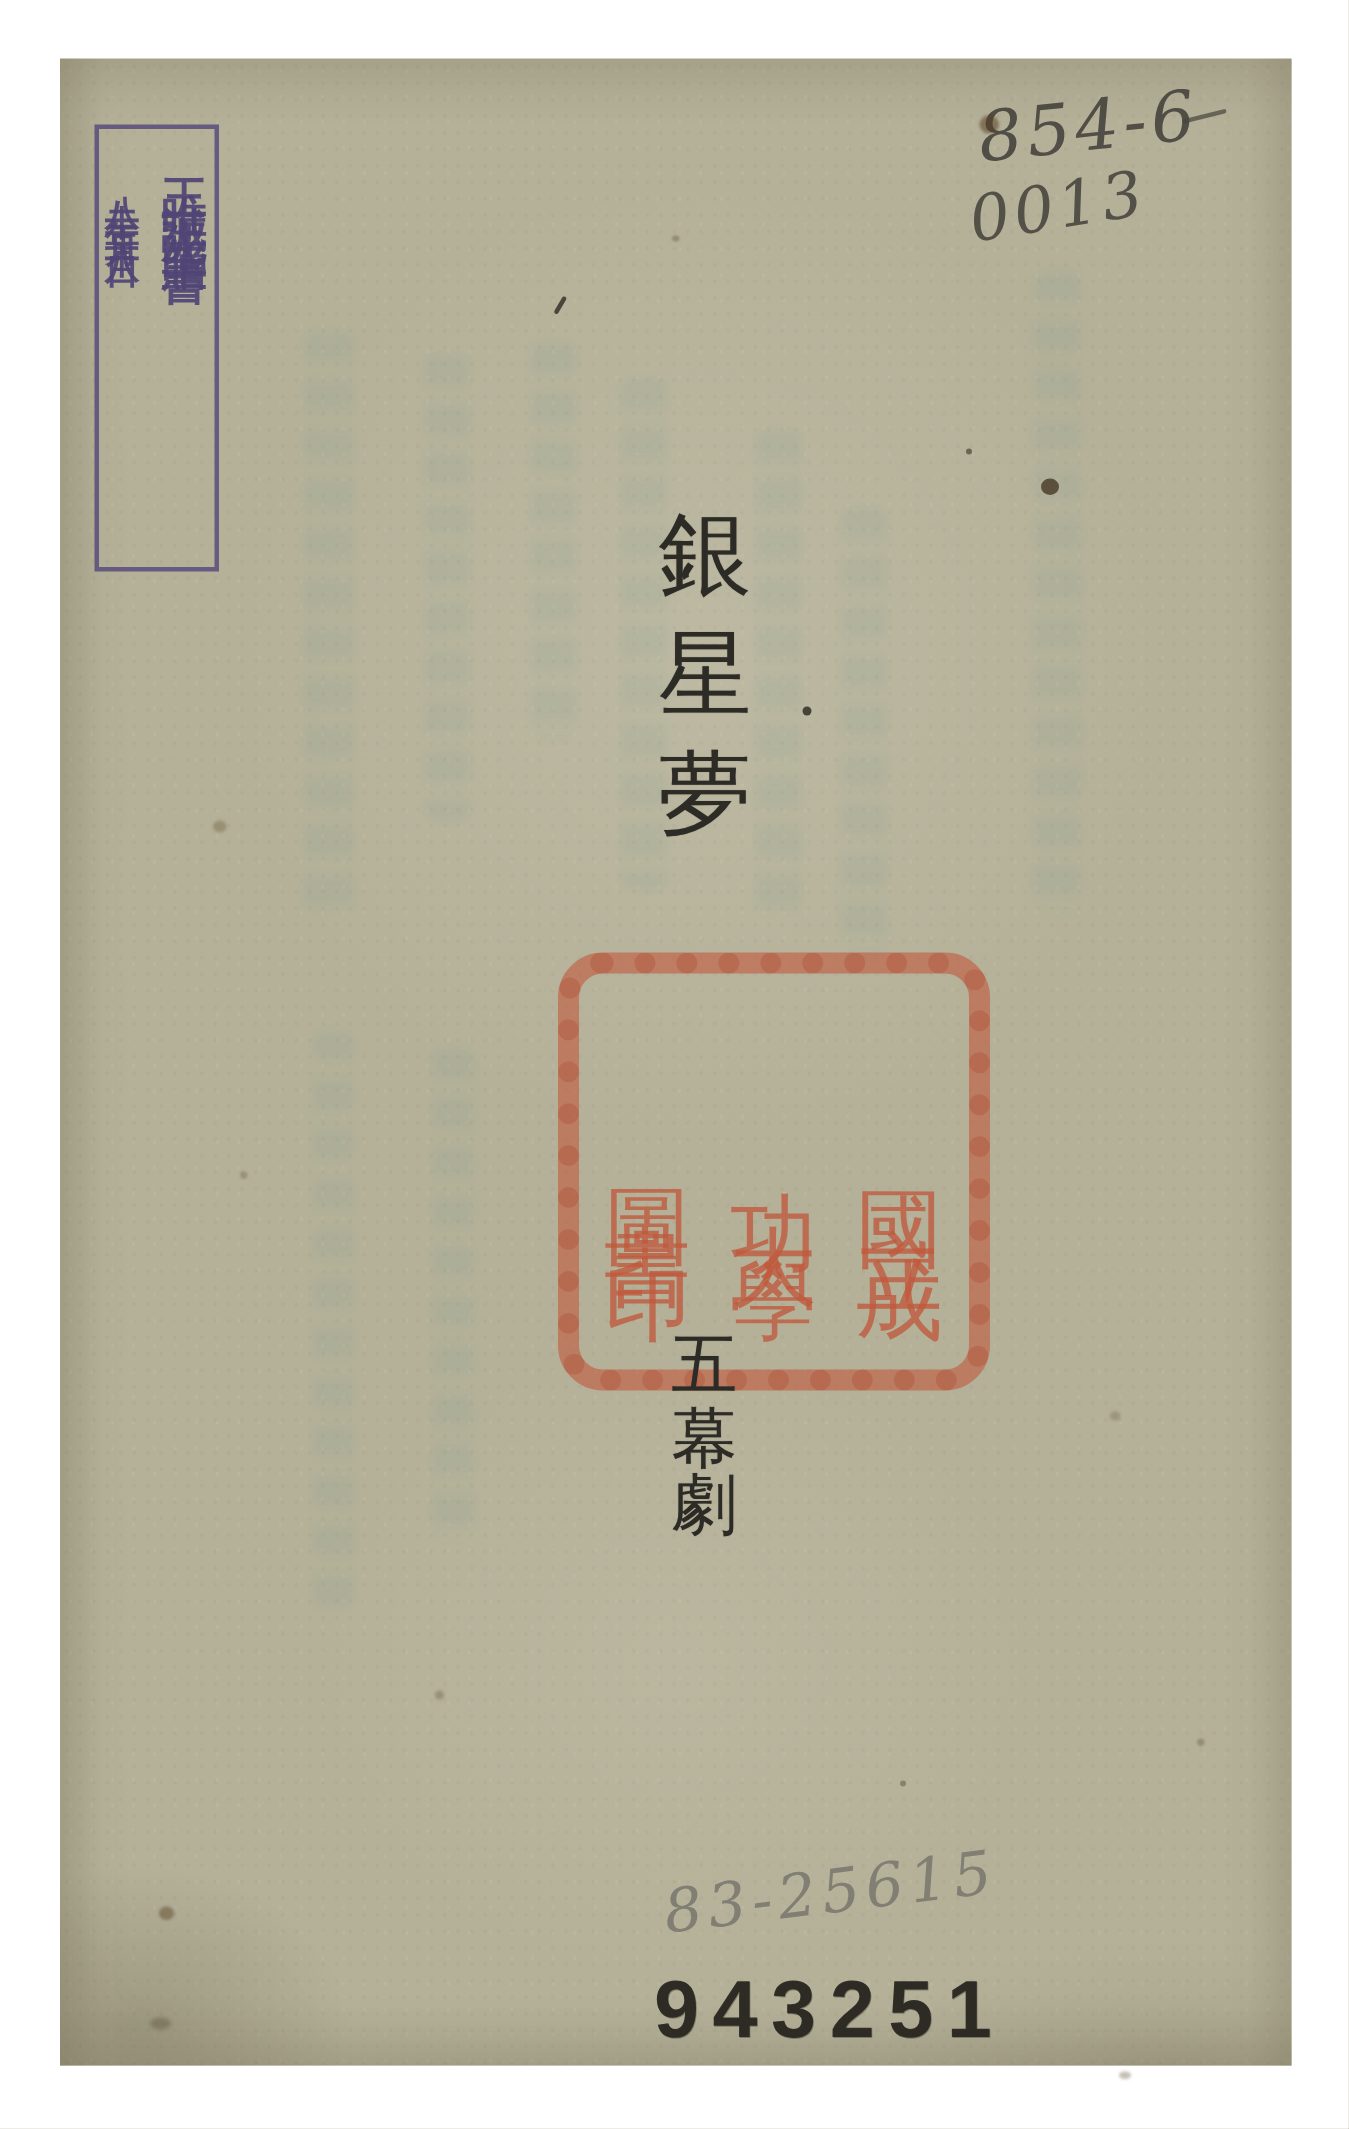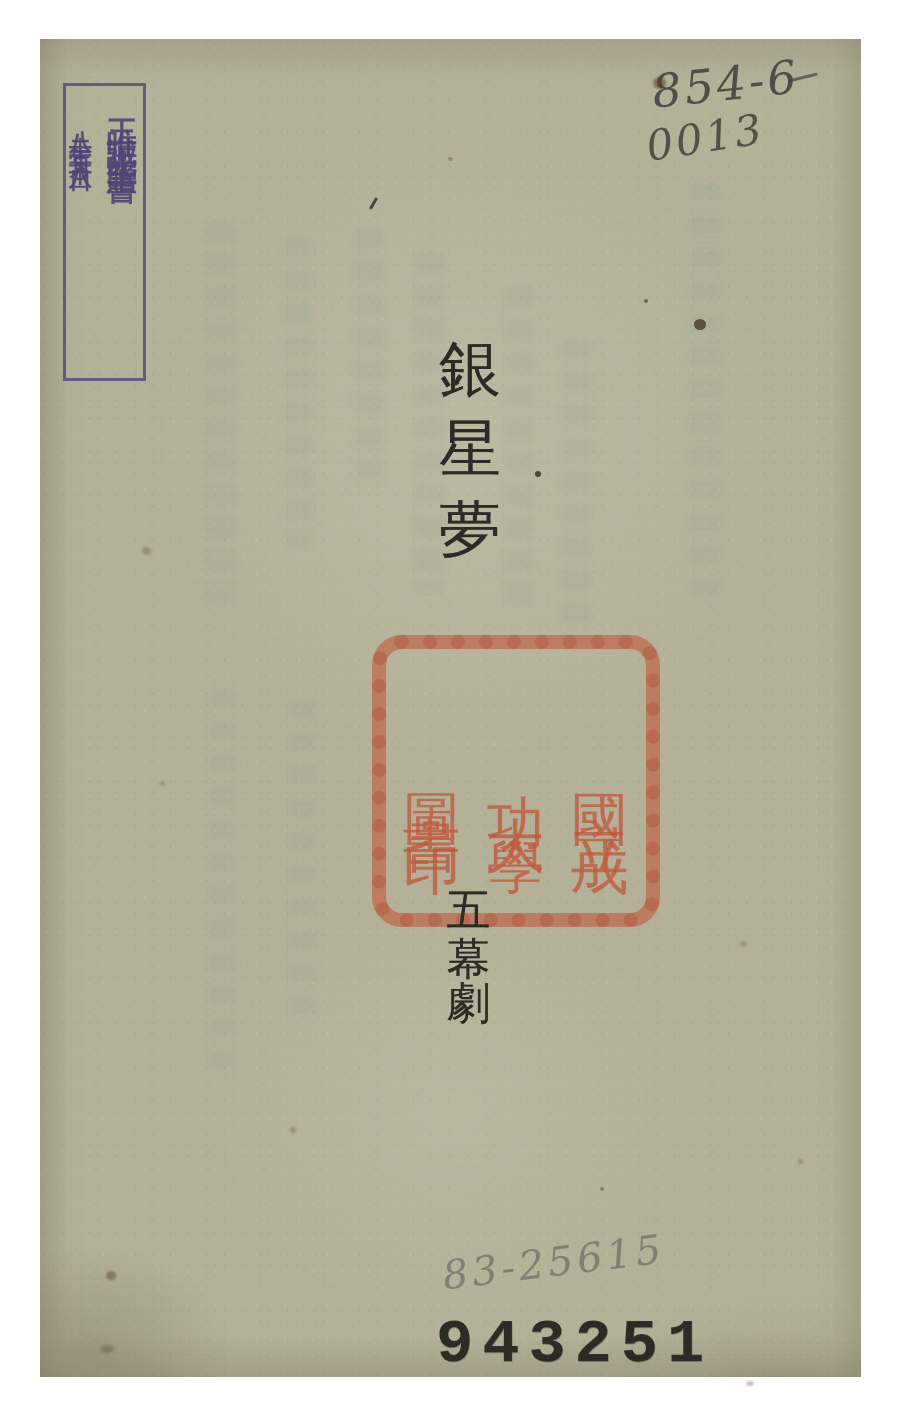--- a/index.html
+++ b/index.html
@@ -119,23 +119,23 @@
     letter-spacing: 22px;
     color: rgba(192,88,60,0.78);
     filter: blur(0.5px);
     font-weight: 400;
   }
 
   
   .acc-stamp {
     position: absolute;
     left: 396px; top: 1270px;
-    font-size: 62px;
+    font-size: 54px;
     font-weight: 700;
-    font-family: Liberation Mono, monospace;
+    font-family: Liberation Sans, sans-serif;
     letter-spacing: 9px;
     color: rgba(38,36,30,0.92);
     text-shadow: 0.5px 0.5px 0 rgba(38,36,30,0.35);
   }
 
   
   .spot { position: absolute; border-radius: 50%; }
 </style>
 </head>
 <body>

